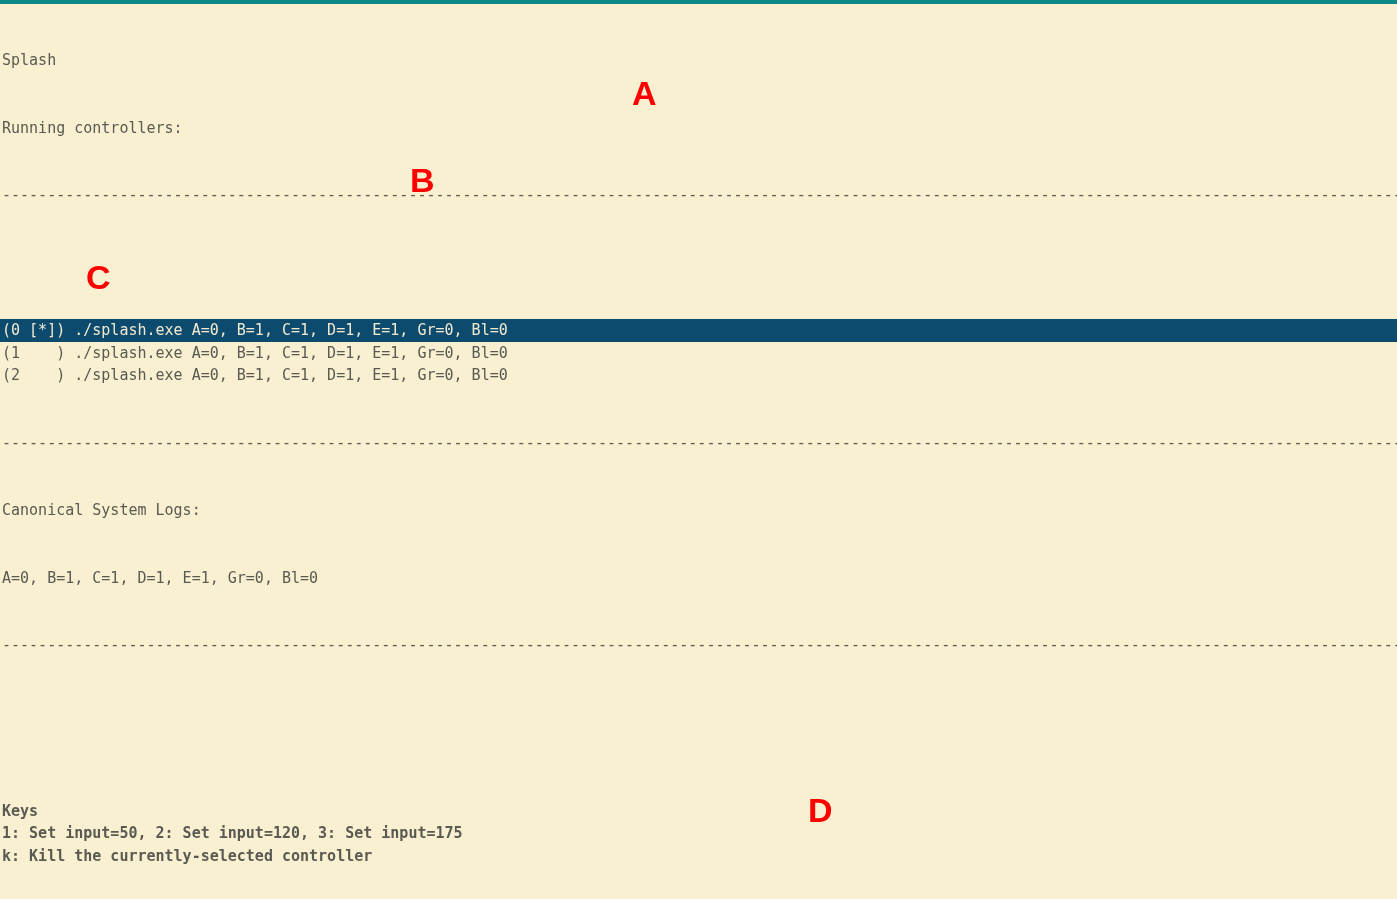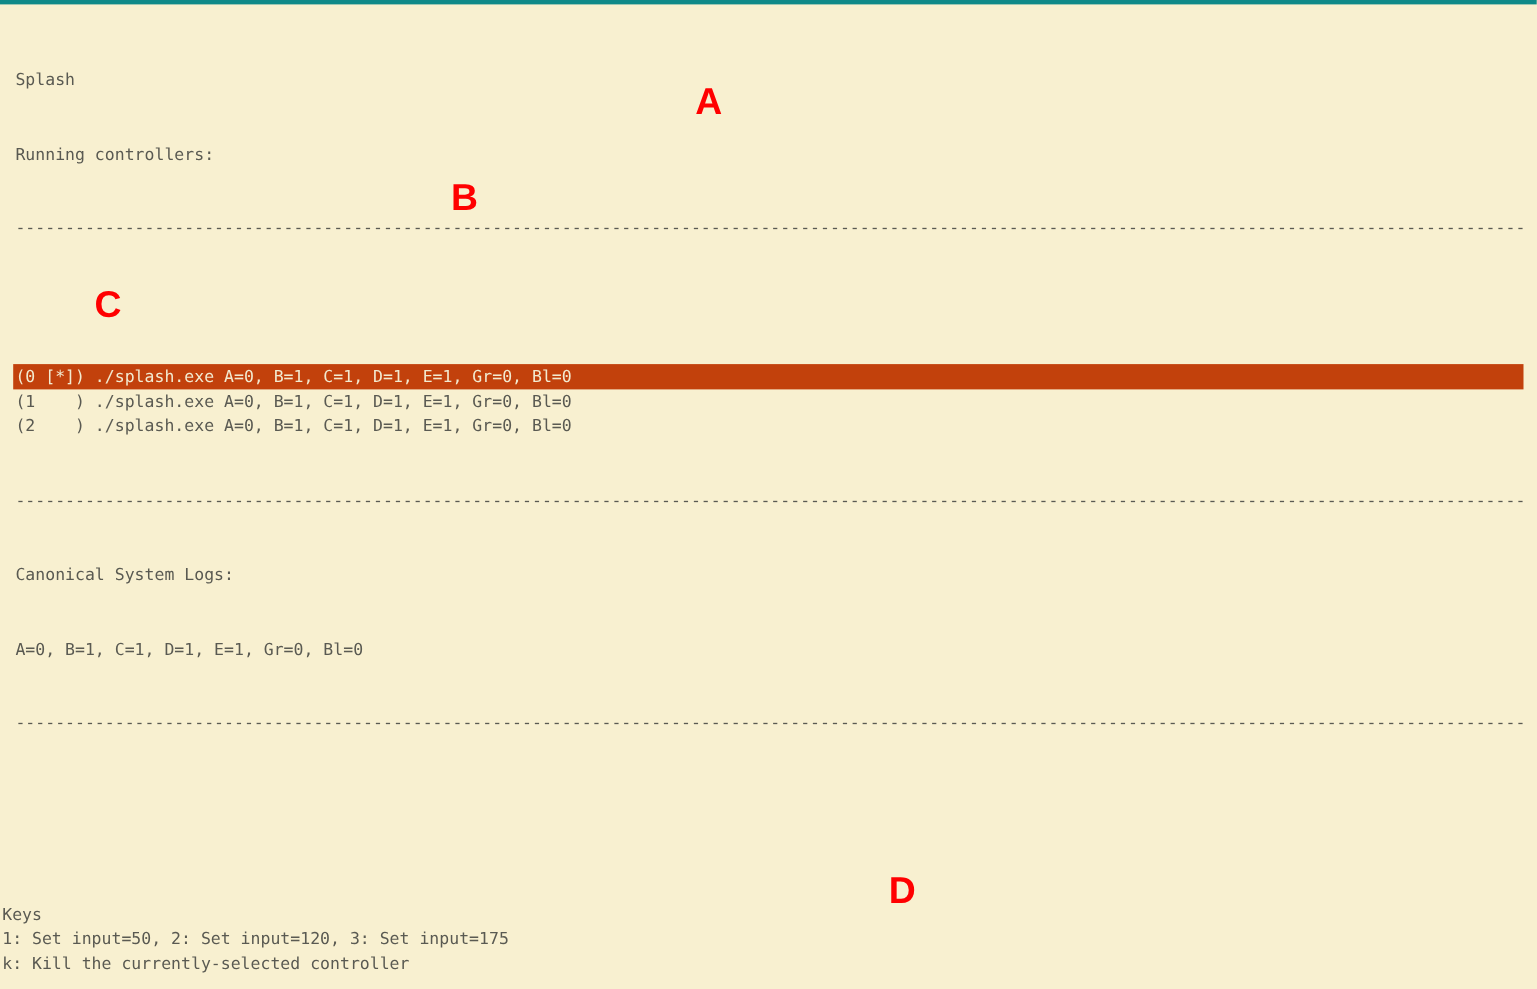--- a/index.html
+++ b/index.html
@@ -11,26 +11,26 @@
   body {
     background: #f8f0d0;
     font-family: "DejaVu Sans Mono", "Menlo", "Consolas", monospace;
     font-size: 15px;
     line-height: 22.5px;
     color: #5a5a52;
     border-top: 4px solid #0f8988;
     position: relative;
   }
   .screen {
-    padding: 12px;
+    padding: 0;
     white-space: pre;
   }
   .line { padding: 0 2px; }
   .selected {
-    background: #c2410c;
+    background: #0c4a6e;
     color: #f2ead0;
     display: block;
     width: 100%;
   }
   .hr-line {
     letter-spacing: 0;
     overflow: hidden;
     white-space: nowrap;
   }
   .annotation {
@@ -41,22 +41,23 @@
     color: #ff0000;
     pointer-events: none;
   }
   #ann-a { top: 78px;  left: 632px; }
   #ann-b { top: 165px; left: 410px; }
   #ann-c { top: 262px; left: 86px;  }
   #ann-d { top: 795px; left: 808px; }
   .keys-block {
     position: absolute;
     left: 0;
-    bottom: 12px;
+    bottom: 32px;
     width: 100%;
+    font-weight: bold;
   }
 </style>
 </head>
 <body>
 
 <div class="screen">
   <div class="line">Splash</div>
   <div class="line">Running controllers:</div>
   <div class="line hr-line">-----------------------------------------------------------------------------------------------------------------------------------------------------------------------------------</div>
   <div class="line"> </div>

